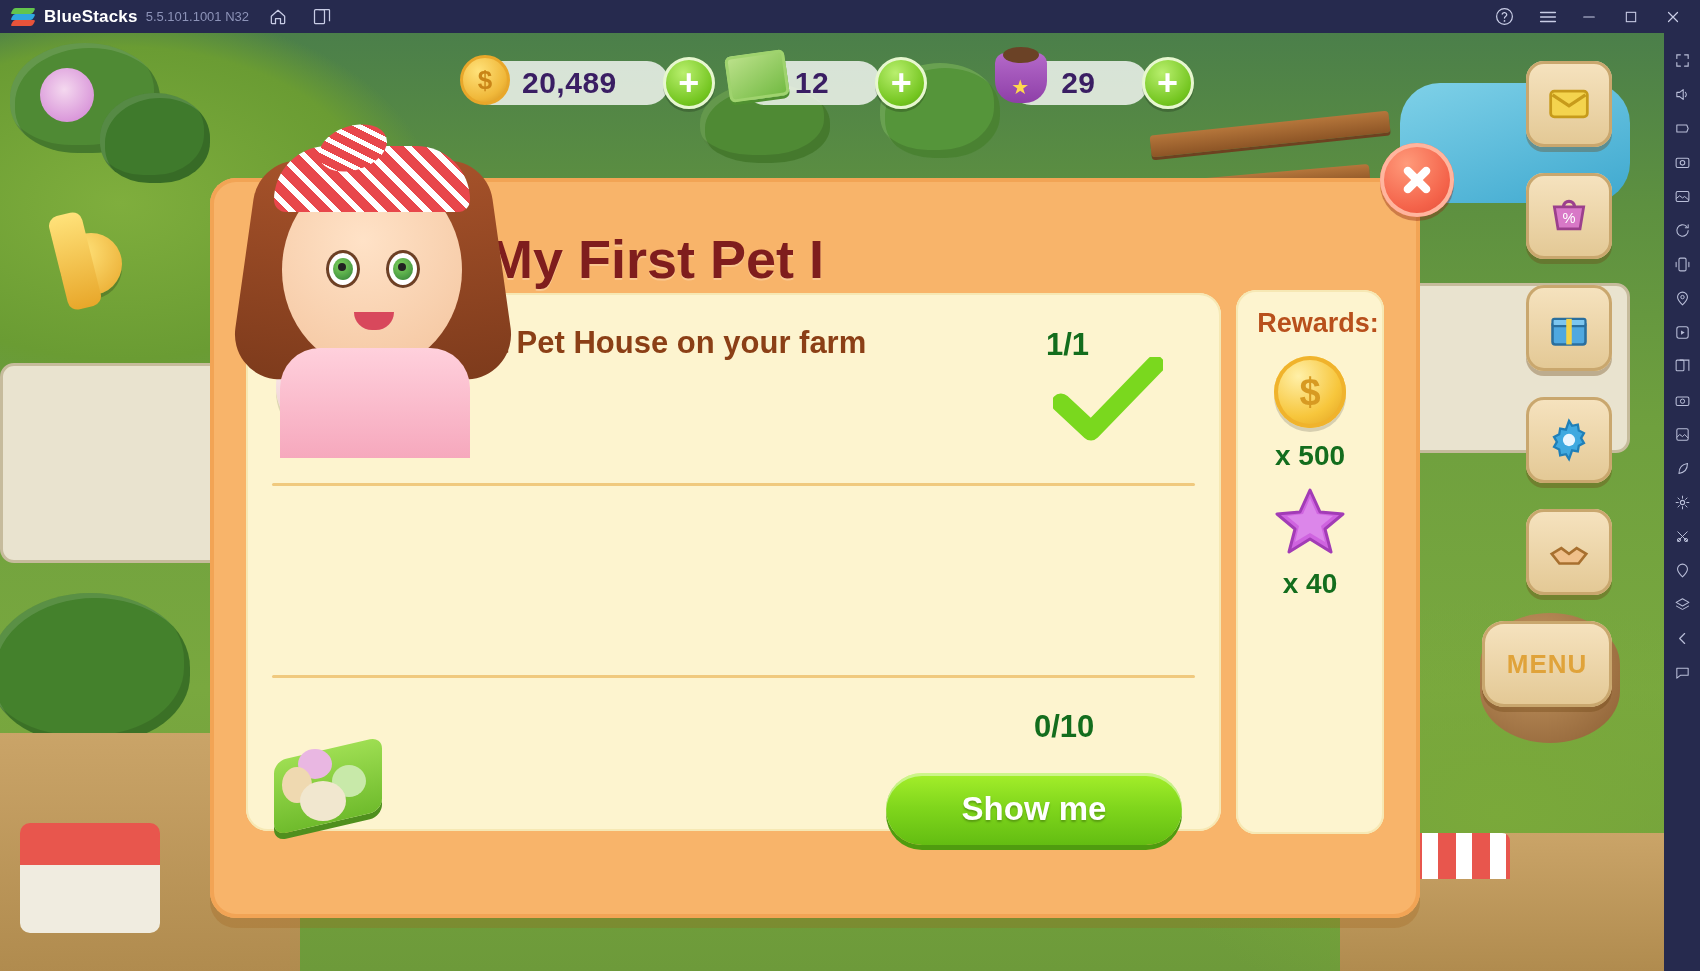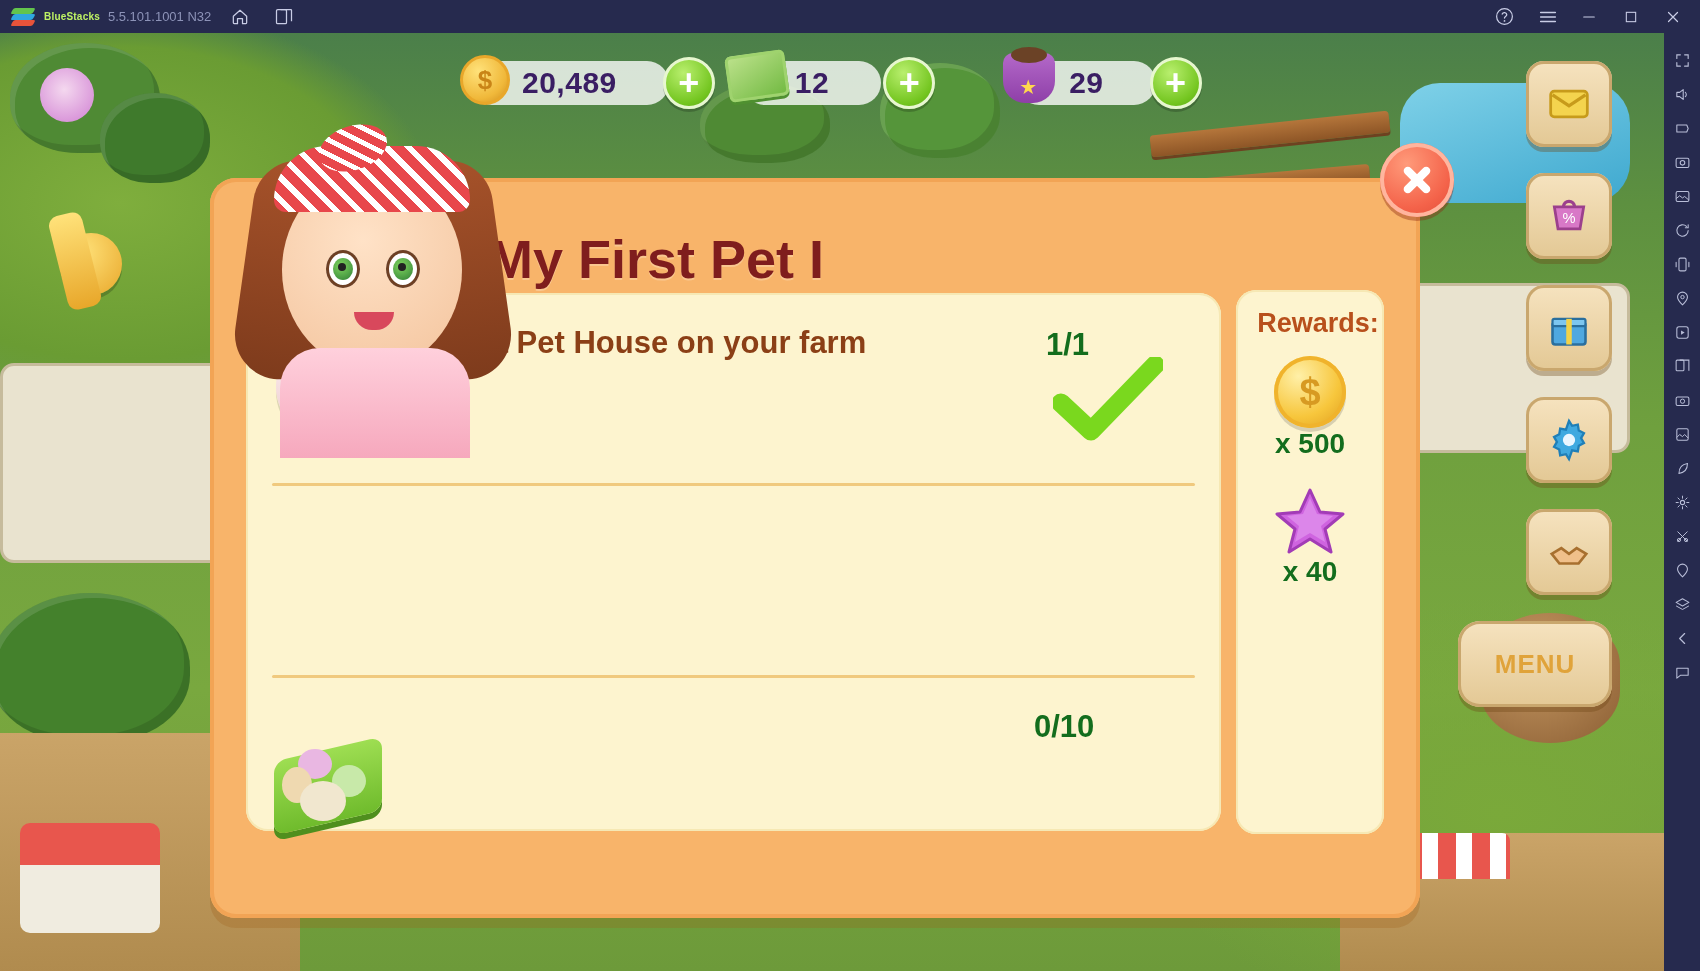--- a/index.html
+++ b/index.html
@@ -17,21 +17,21 @@
     background: #262a4e;
     display: flex; align-items: center;
     z-index: 60;
   }
   .bs-logo { width: 22px; height: 22px; margin-left: 12px; position: relative; }
   .bs-logo i { position: absolute; left: 0; width: 22px; height: 6px; border-radius: 2px;
                transform: skewX(-28deg); }
   .bs-logo i:nth-child(1){ top: 2px; background: #63c44d; }
   .bs-logo i:nth-child(2){ top: 8px; background: #2fa6e0; }
   .bs-logo i:nth-child(3){ top: 14px; background: #e8533a; }
-  .bs-title { color: #bef264; font-size: 10px; font-weight: bold; margin-left: 10px; letter-spacing: .2px; }
+  .bs-title { color: #ffffff; font-size: 17px; font-weight: bold; margin-left: 10px; letter-spacing: .2px; }
   .bs-version { color: #8d93b8; font-size: 13px; margin-left: 8px; }
   .tb-icon { width: 30px; height: 30px; display: flex; align-items: center; justify-content: center;
              margin-left: 14px; }
   .tb-icon svg { display: block; }
   .tb-right { margin-left: auto; display: flex; align-items: center; padding-right: 6px; }
   .tb-right .tb-icon { margin-left: 4px; width: 40px; }
   .winbtn { width: 42px; height: 33px; display: flex; align-items: center; justify-content: center; }
 
   
   .game {
@@ -188,21 +188,21 @@
   .rewards {
     position: absolute; left: 1026px; top: 112px; width: 148px; height: 544px;
     background: #fdf4cf; border-radius: 20px;
     box-shadow: inset 0 0 0 2px #f6e8b4;
   }
   .rewards-title {
     position: absolute; top: 18px; left: 0; width: 100%; text-align: center;
     font-size: 27px; font-weight: bold; color: #b8501c; padding-left: 16px;
   }
   .reward-item { position: absolute; width: 100%; text-align: center; }
-  .reward-amt { font-size: 28px; font-weight: bold; color: #136d1d; margin-top: 0; }
+  .reward-amt { font-size: 28px; font-weight: bold; color: #136d1d; margin-top: 12px; }
   .rcoin {
     width: 72px; height: 72px; border-radius: 50%; margin: 0 auto;
     background: radial-gradient(circle at 34% 28%, #fff0a8, #f7c63c 58%, #dd9a1c);
     box-shadow: 0 4px 0 rgba(0,0,0,.15), inset 0 0 0 4px #f0b32c;
     display:flex; align-items:center; justify-content:center;
     color:#d79a22; font-size:38px; font-weight:bold;
   }
   .rstar { width: 74px; height: 70px; margin: 0 auto; }
   .rstar svg { width:74px; height:70px; display:block; }
 
@@ -298,35 +298,35 @@
           <path d="M12 8.5a3.5 3.5 0 100 7 3.5 3.5 0 000-7z" fill="#eaf6ff" stroke="#1f7fb8" stroke-width="1.4"></path>
           <path d="M12 2l1.6 2.6 3-.6.5 3 2.7 1.4-1.5 2.6 1.5 2.6-2.7 1.4-.5 3-3-.6L12 22l-1.6-2.6-3 .6-.5-3-2.7-1.4L5.7 13 4.2 10.4l2.7-1.4.5-3 3 .6L12 2z" fill="#3fa9e0" stroke="#1f7fb8" stroke-width="1.2"></path>
           <circle cx="12" cy="12" r="3.2" fill="#eaf6ff"></circle>
         </svg>
     </div>
     <div class="gamebtn" style="top:476px;">
       <svg viewBox="0 0 24 24" width="46" height="46" aria-hidden="true">
           <path d="M3 13l5-3 4 3 4-3 5 3-4 5H7l-4-5z" fill="#f0c08a" stroke="#a8702f" stroke-width="1.4"></path>
         </svg>
     </div>
-    <div class="gamebtn" style="top:588px;width:154px;border-radius:22px;">
+    <div class="gamebtn" style="top:588px;width:130px;border-radius:22px;">
       <span style="font-size:26px;font-weight:bold;color:#e0a33a;letter-spacing:1px;">MENU</span>
     </div>
 
     <div class="hud">
 
       <div class="hud-group">
         <div class="hud-pill">
           <span class="hud-coin">$</span>
           <span class="hud-val">20,489</span>
         </div>
         <div class="plus-btn">+</div>
       </div>
 
-      <div class="hud-group" style="margin-left:20px;gap:8px;">
+      <div class="hud-group" style="margin-left:20px;">
         <div class="hud-pill" style="min-width:120px;">
           <span class="hud-cash"></span>
           <span class="hud-val">12</span>
         </div>
         <div class="plus-btn">+</div>
       </div>
 
       <div class="hud-group" style="margin-left:74px;">
         <div class="hud-pill" style="min-width:120px;">
           <span class="hud-bag">
@@ -384,20 +384,21 @@
 
         <div class="task-row" style="top:0;">
           <div class="task-icon pathtile" style="left:24px;top:250px;">
             <div class="base"></div>
             <div class="s s1"></div>
               <div class="s s2"></div>
               <div class="s s3"></div>
               <div class="s s4"></div>
           </div>
           <div class="task-count" style="left:788px;top:226px;">0/10</div>
+          <div class="showme">Show me</div>
         </div>
 
         <div class="divider" style="top:382px;"></div>
       </div>
 
       <div class="rewards">
         <div class="rewards-title">Rewards:</div>
 
         <div class="reward-item" style="top:66px;">
           <div class="rcoin">$</div>

